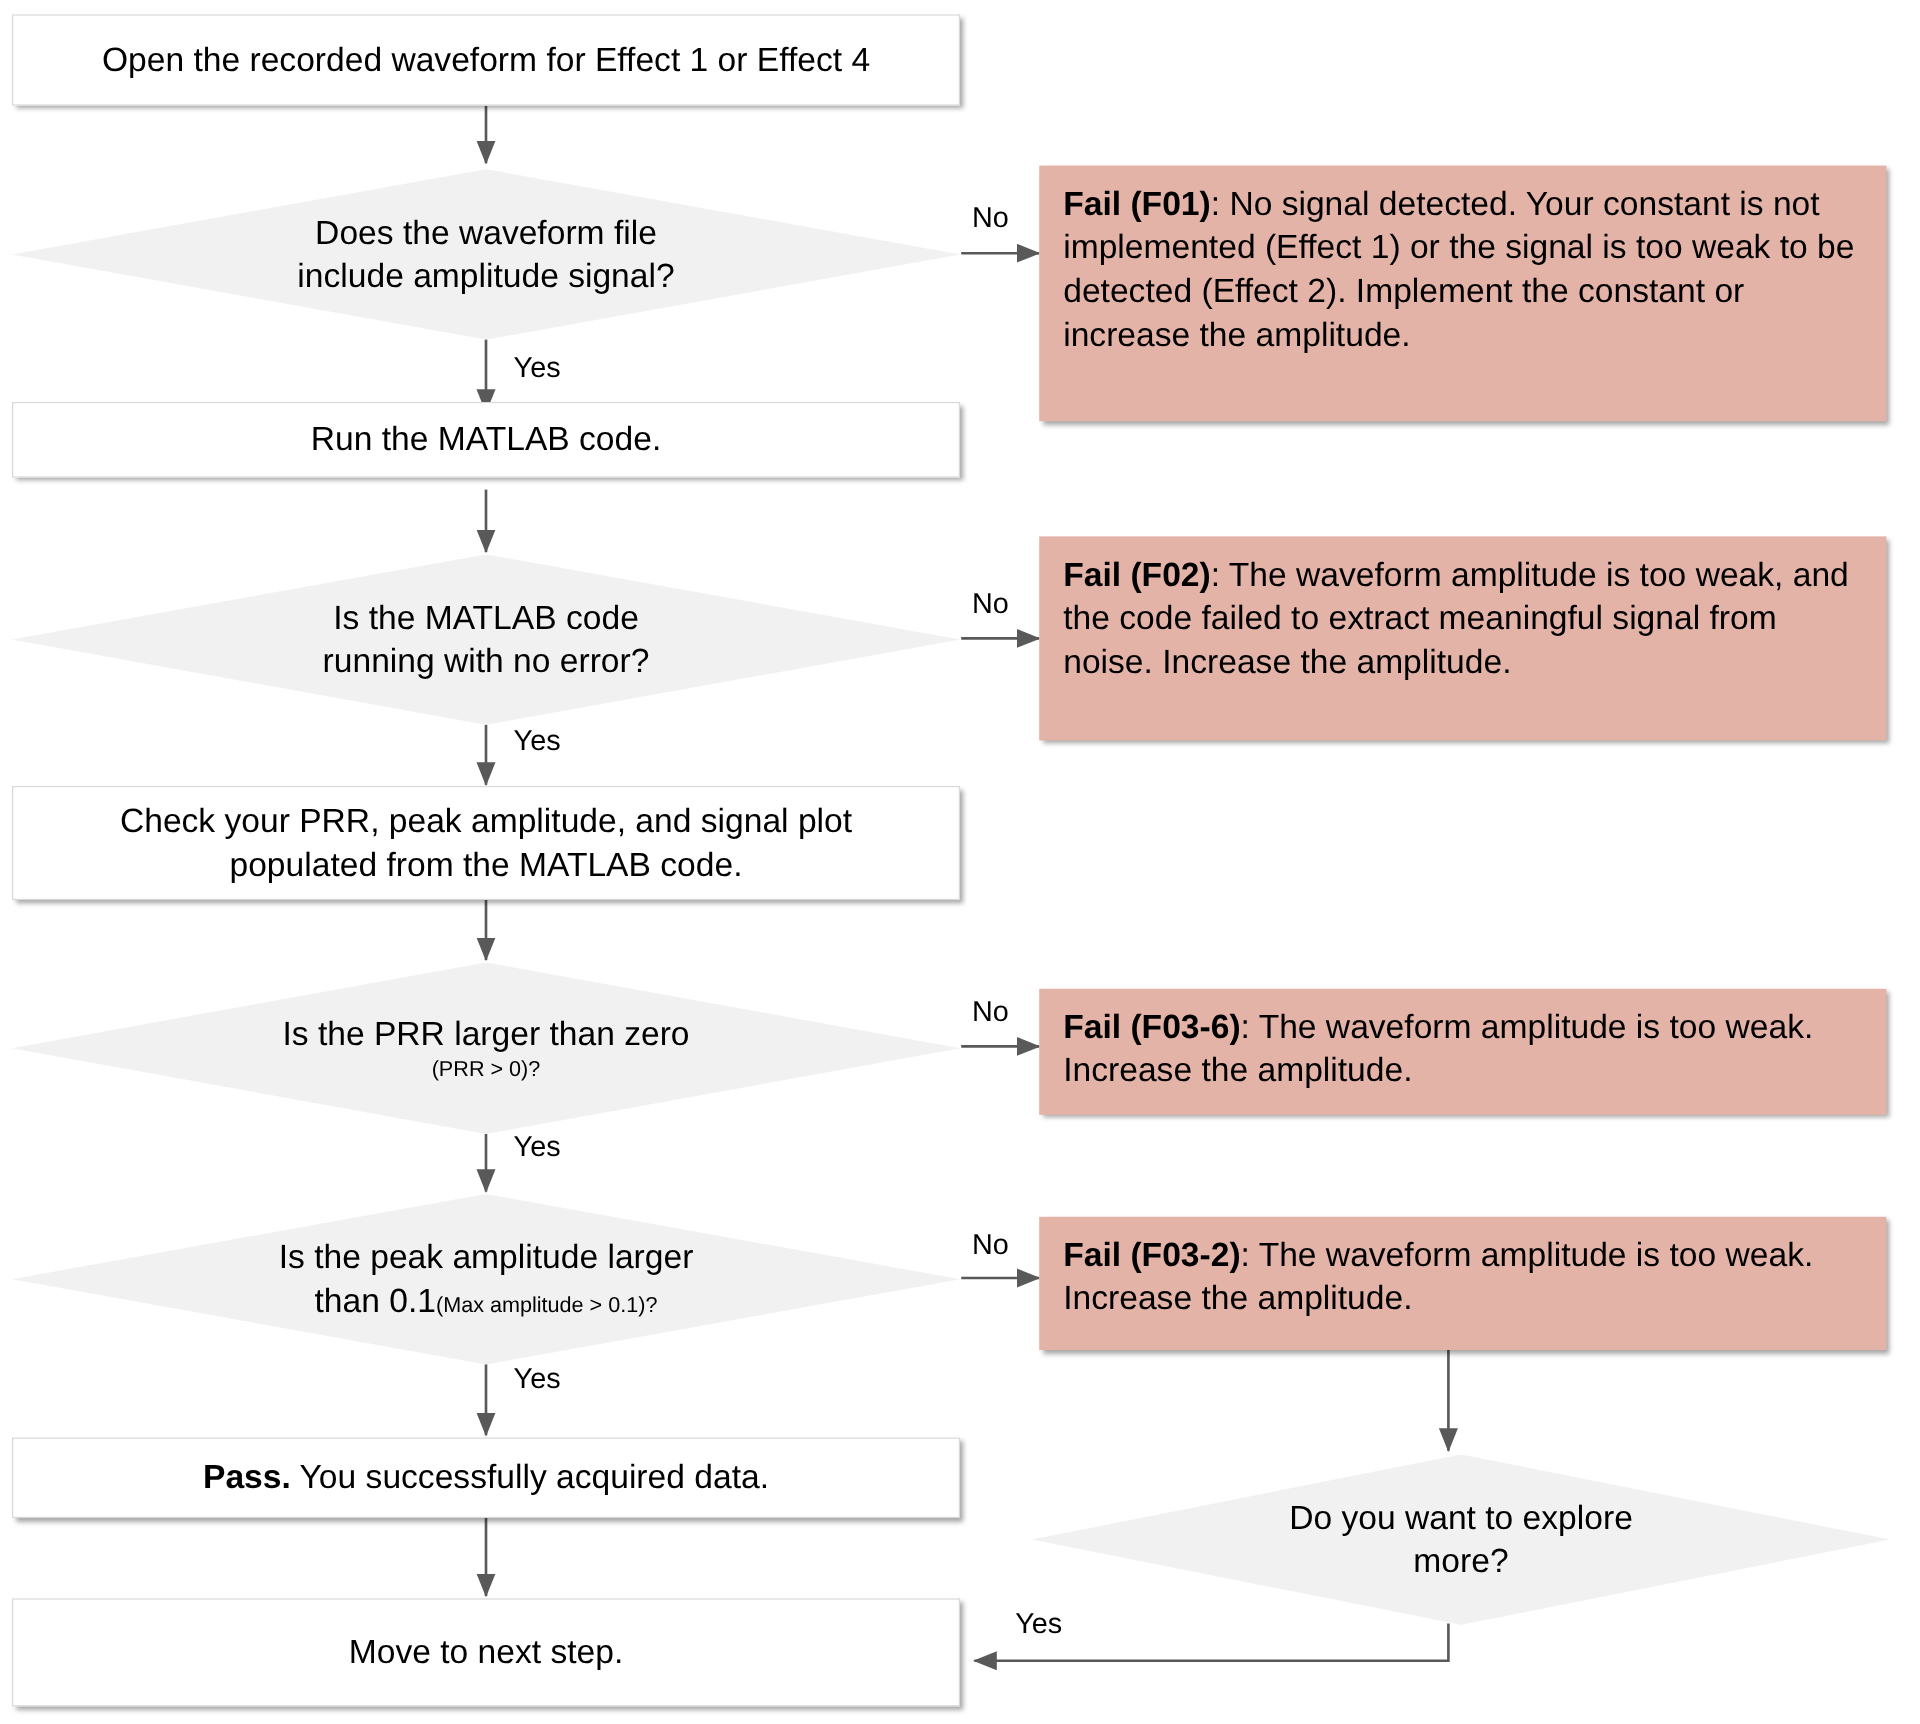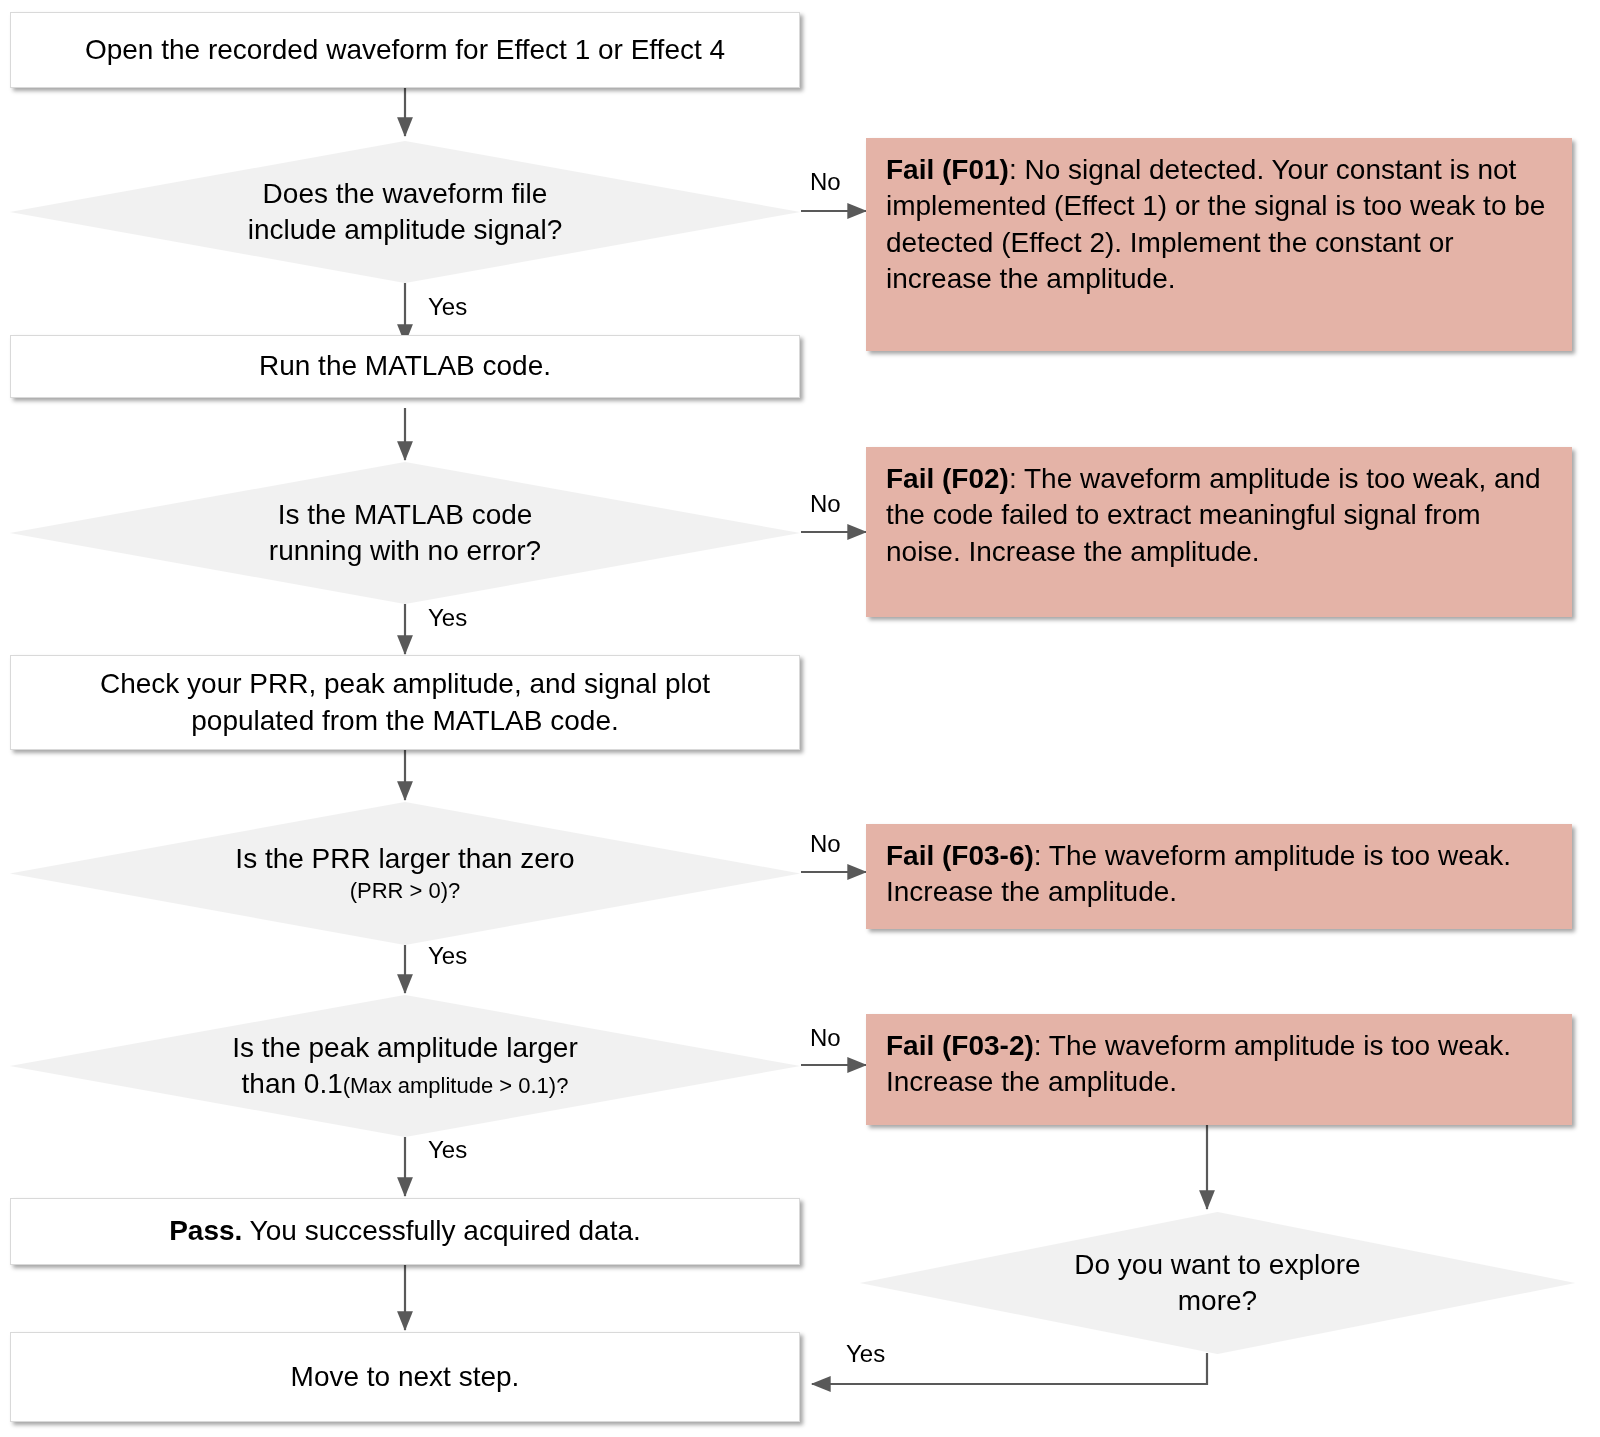--- a/index.html
+++ b/index.html
@@ -47,21 +47,21 @@
     background: #e4b3a7;
     box-shadow: 3px 3px 4px rgba(0,0,0,0.35);
     font-size: 28px;
     justify-content: flex-start;
     text-align: left;
     padding: 14px 18px 14px 20px;
     align-items: flex-start;
   }
   .fail .ftext { width: 100%; }
   .fail b { font-weight: bold; }
-  .small { font-size: 22px; }
+  .small { font-size: 18px; }
 
   
   .edge-label {
     position: absolute;
     font-size: 24px;
     color: #000000;
     font-family: "Liberation Sans", sans-serif;
     white-space: nowrap;
   }
   svg.wires {

